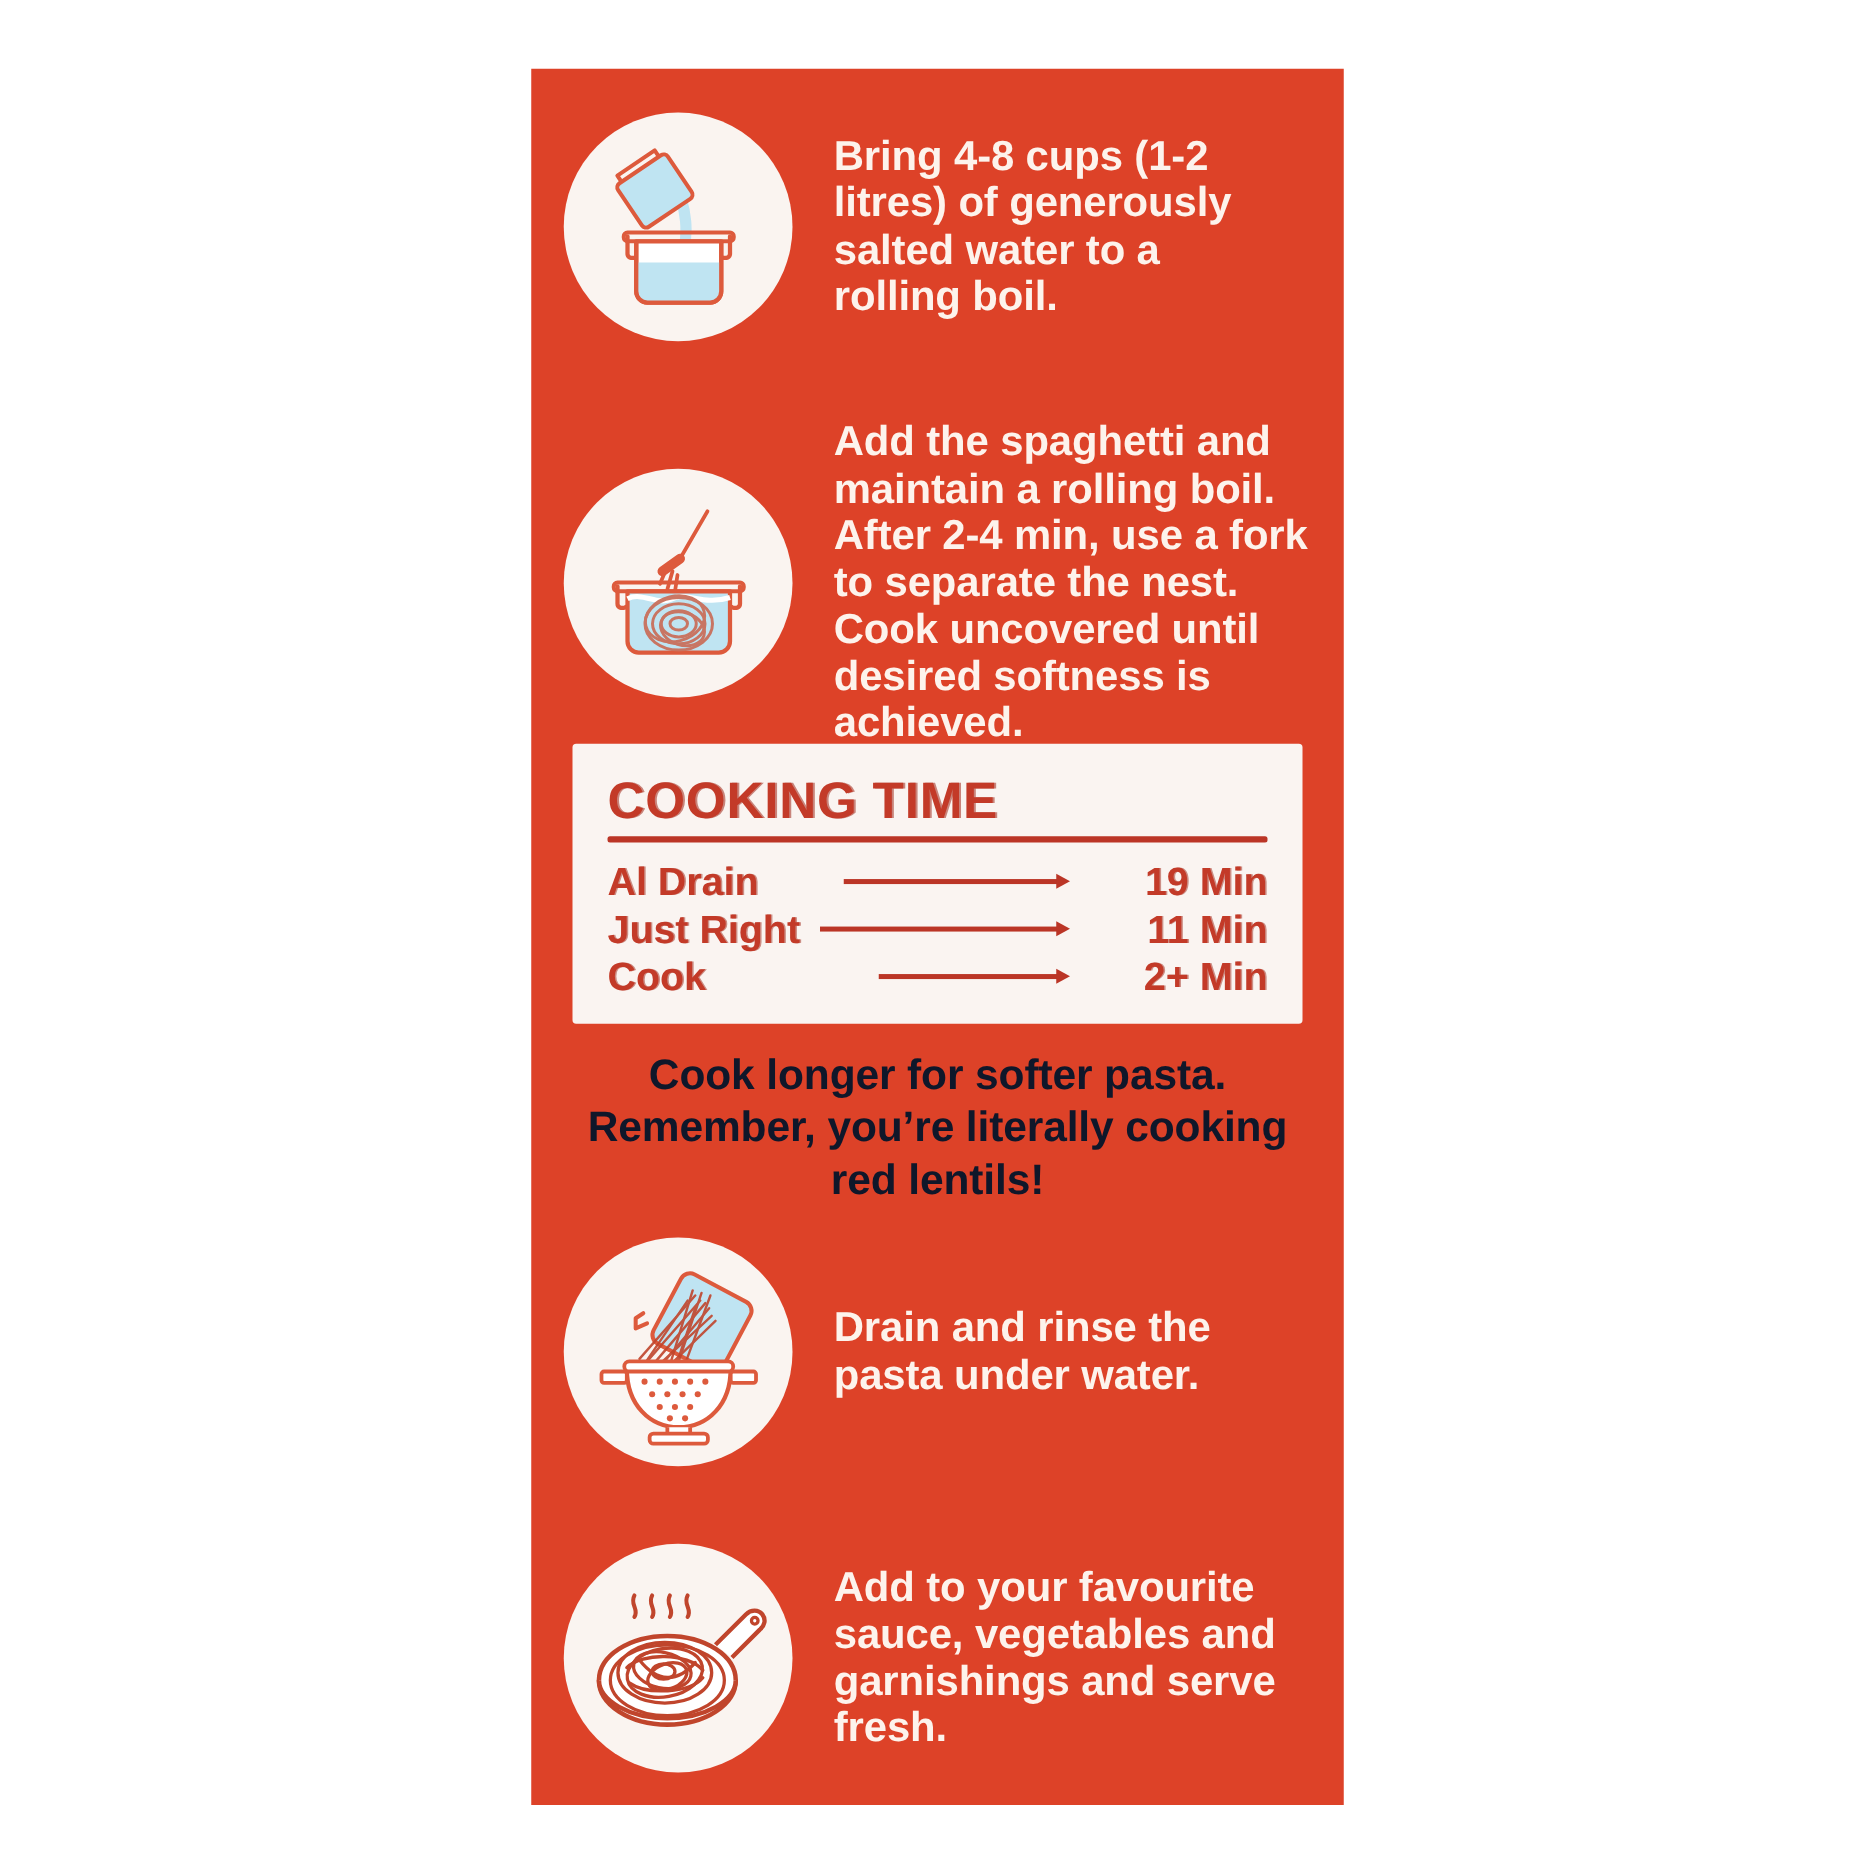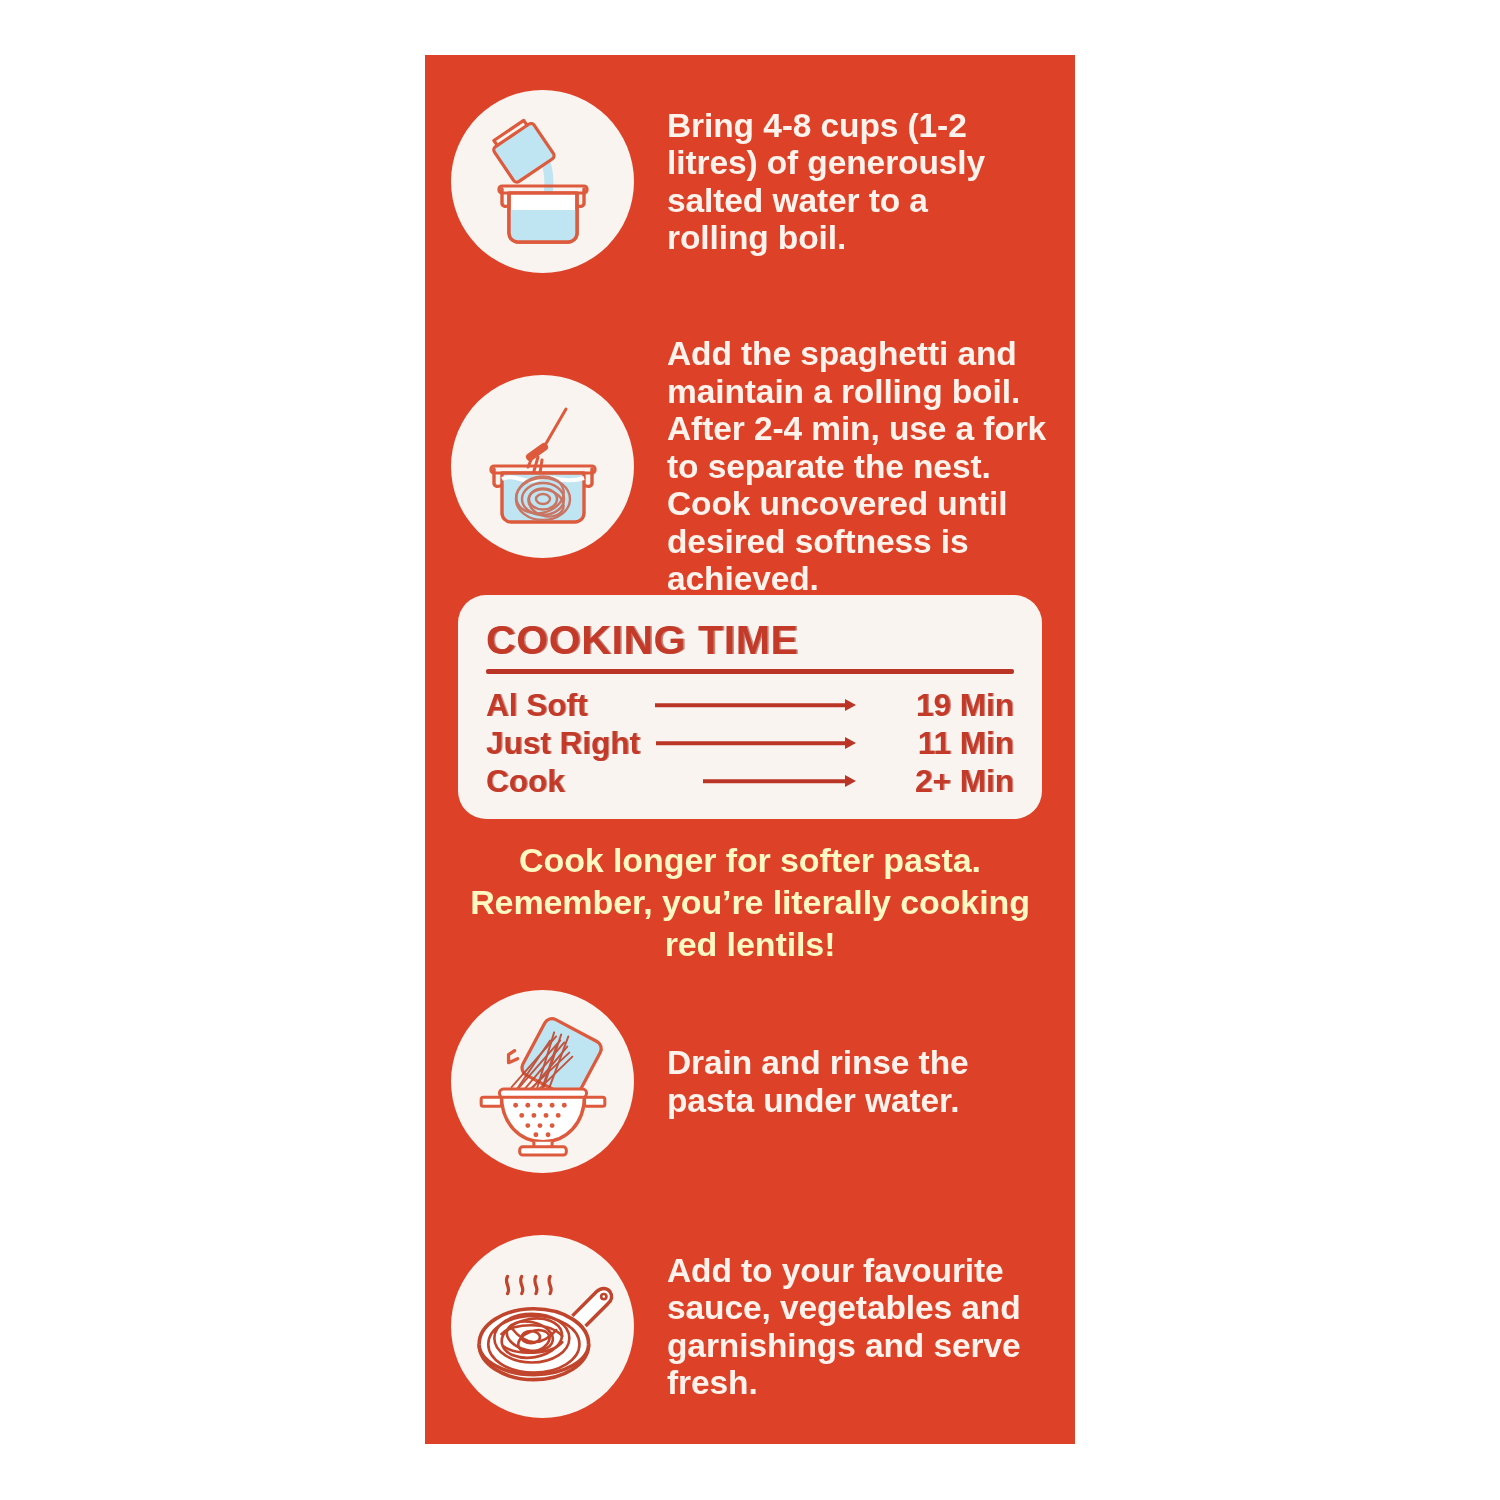--- a/index.html
+++ b/index.html
@@ -75,21 +75,21 @@
   #step-5 .step-text { margin-left: 33px; width: 385px; }
 
   
   #cooking-card {
     position: absolute;
     left: 33px;
     top: 540px;
     width: 584px;
     height: 224px;
     background: #faf4f1;
-    border-radius: 28px;
+    border-radius: 3px;
     box-sizing: border-box;
     padding: 22px 28px 18px 28px;
   }
   #cooking-title {
     color: #c33a28;
     font-family: "Liberation Sans", sans-serif;
     font-weight: bold;
     font-size: 41px;
     letter-spacing: 0.6px;
     line-height: 46px;
@@ -157,21 +157,21 @@
   #time-row-1 .shaft { left: 6px; }
   #time-row-2 .shaft { left: 128px; }
 
   
   #note {
     position: absolute;
     left: 33px;
     top: 784px;
     width: 584px;
     text-align: center;
-    color: #fef9c3;
+    color: #0f172a;
     font-family: "Liberation Sans", sans-serif;
     font-weight: bold;
     font-size: 34px;
     line-height: 42px;
     letter-spacing: -0.1px;
   }
 </style>
 </head>
 <body>
 
@@ -236,21 +236,21 @@
         </svg>
       </div>
       <div class="step-text">Add the spaghetti and maintain a rolling boil. After 2-4 min, use a fork to separate the nest. Cook uncovered until desired softness is achieved.</div>
     </div>
 
     <div id="cooking-card">
       <div id="cooking-title">COOKING TIME</div>
       <div id="cooking-divider"></div>
 
       <div class="time-row" id="time-row-0">
-        <div class="time-label">Al Soft</div>
+        <div class="time-label">Al Drain</div>
         <div class="time-arrow">
           <div class="shaft"></div>
             <div class="head"></div>
         </div>
         <div class="time-value">19 Min</div>
       </div>
 
       <div class="time-row" id="time-row-1">
         <div class="time-label">Just Right</div>
         <div class="time-arrow">

